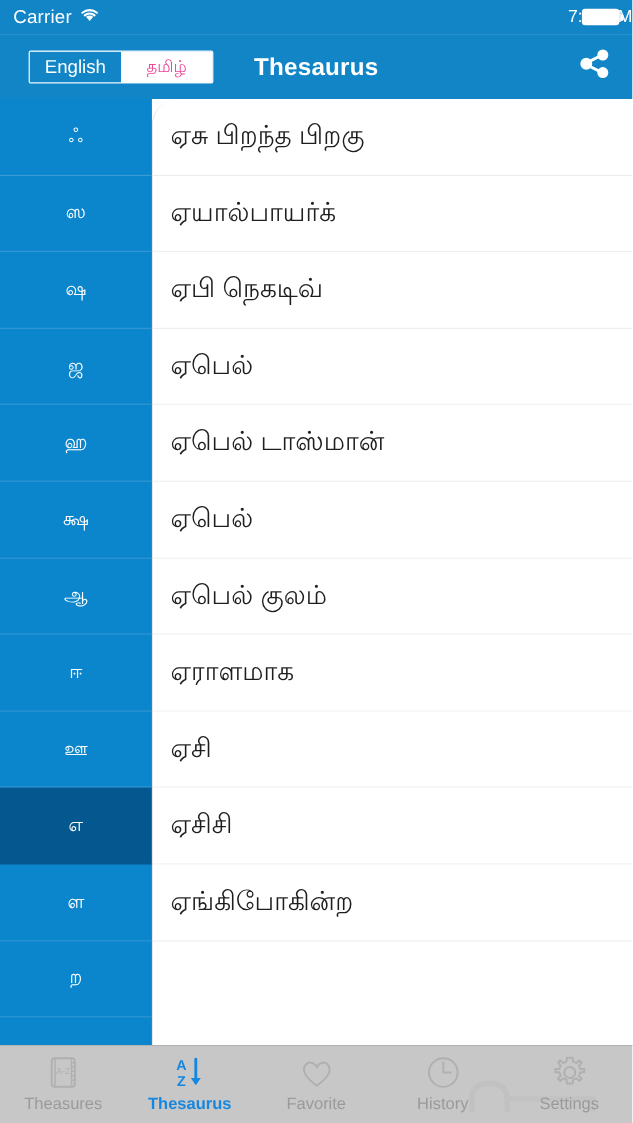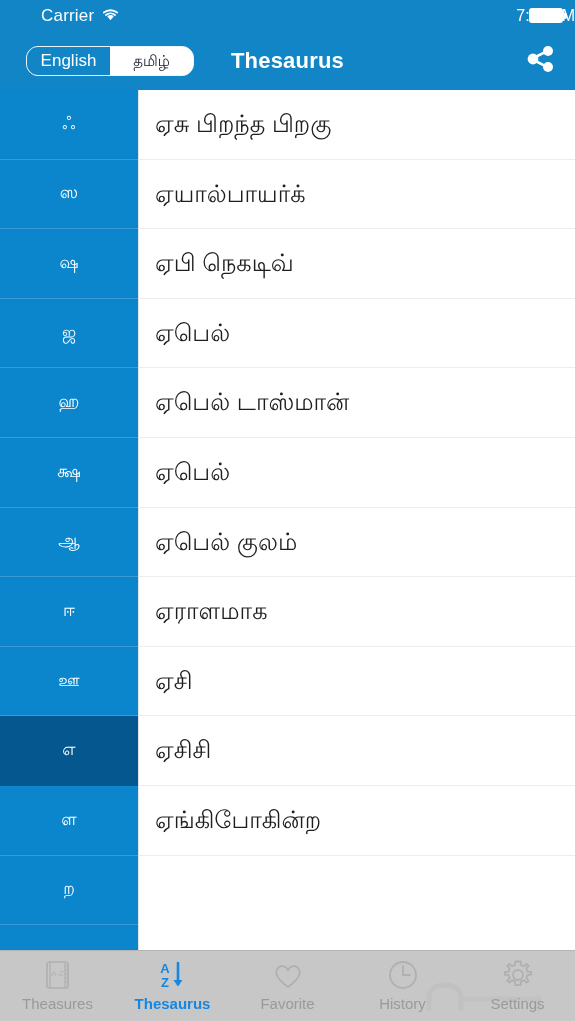--- a/index.html
+++ b/index.html
@@ -10,21 +10,21 @@
     overflow:hidden;
     position:relative;
   }
 
   
   #status-bar{
     height:31px; background:#1285C6;
     display:flex; align-items:center;
     padding:0 12px; position:relative;
   }
-  .sb-left{display:flex;align-items:center;gap:7px;margin-left:29px;}
+  .sb-left{display:flex;align-items:center;gap:7px;}
   .sb-carrier{color:#fff;font-size:17px;letter-spacing:.2px;}
   .wifi-icon{display:block;}
   .sb-time{
     position:absolute;left:0;right:0;text-align:right;
     color:#fff;font-size:16px;font-weight:400;pointer-events:none;
   }
   .sb-right{margin-left:auto;display:flex;align-items:center;}
   .battery{
     width:34px;height:15px;border-radius:3px;background:#fff;
     position:relative;
@@ -34,30 +34,30 @@
     width:3px;height:6px;border-radius:0 2px 2px 0;background:#fff;
   }
 
   
   #nav-bar{
     height:59px;background:#1285C6;
     display:flex;align-items:center;position:relative;
     padding:0 14px 0 26px;
   }
   #segmented{
-    display:flex;border:1.6px solid #EAF4FB;border-radius:12px;
+    display:flex;border:1.6px solid #EAF4FB;border-radius:2px;
     overflow:hidden;height:30px;width:168px;flex:none;
     background:#fff;
   }
   .seg{
     flex:1;display:flex;align-items:center;justify-content:center;
     font-size:17px;line-height:1;
   }
   .seg.active{background:#1285C6;color:#ffffff;}
-  .seg.inactive{background:#ffffff;color:#0f172a;font-size:15px;}
+  .seg.inactive{background:#ffffff;color:#ec4899;font-size:15px;}
   #nav-title{
     position:absolute;left:0;right:0;text-align:center;
     color:#fff;font-size:22px;font-weight:bold;pointer-events:none;
     letter-spacing:.2px;
   }
   #share-btn{
     margin-left:auto;width:40px;height:40px;
     display:flex;align-items:center;justify-content:center;z-index:2;
   }
 
@@ -74,20 +74,21 @@
     height:69.6px;display:flex;align-items:center;justify-content:center;
     color:#ffffff;font-size:17px;
     border-bottom:1px solid #3C9BD6;
     background:#0B86CC;
   }
   .index-cell.selected{background:#04588F;border-bottom-color:#04588F;}
 
   #list-column{
     flex:1;background:#ffffff;overflow:hidden;
     border-left:1px solid #E3E3E3;
+    border-radius:24px;
   }
   .list-row{
     height:69.6px;display:flex;align-items:center;
     padding-left:16px;
     border-bottom:1px solid #EDEDED;
     background:#FFFFFF;
   }
   .list-row .row-text{
     font-size:24px;color:#1E1E1E;line-height:1.1;
     white-space:nowrap;

